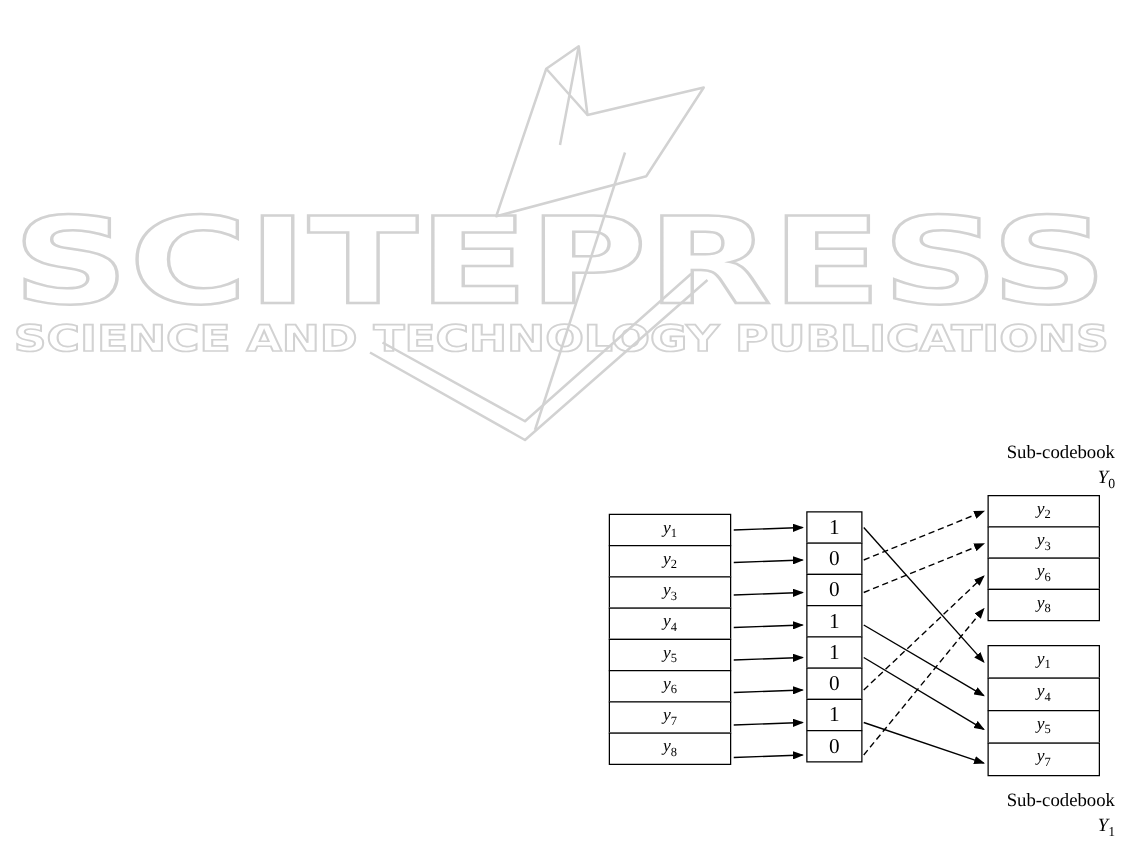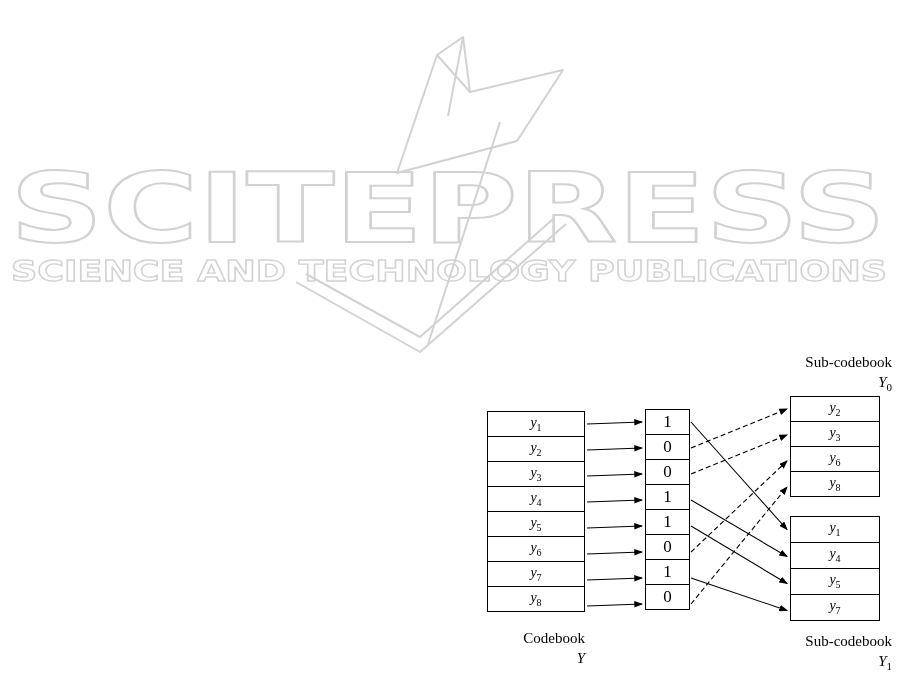--- a/index.html
+++ b/index.html
@@ -145,24 +145,20 @@
         <span class="sym"><em>y</em><sub>4</sub></span>
       </div>
     <div class="cell">
         <span class="sym"><em>y</em><sub>5</sub></span>
       </div>
     <div class="cell">
         <span class="sym"><em>y</em><sub>7</sub></span>
       </div>
   </div>
 
-  <div class="caption" style="left:487px; top:629px; width:98px;">
-    <span>Codebook</span><br>
-    <span class="ital">Y</span>
-  </div>
 
   <div class="caption" style="left:778px; top:353px; width:114px;">
     <span>Sub-codebook</span><br>
     <span class="ital">Y</span><sub>0</sub>
   </div>
 
   <div class="caption" style="left:778px; top:632px; width:114px;">
     <span>Sub-codebook</span><br>
     <span class="ital">Y</span><sub>1</sub>
   </div>

